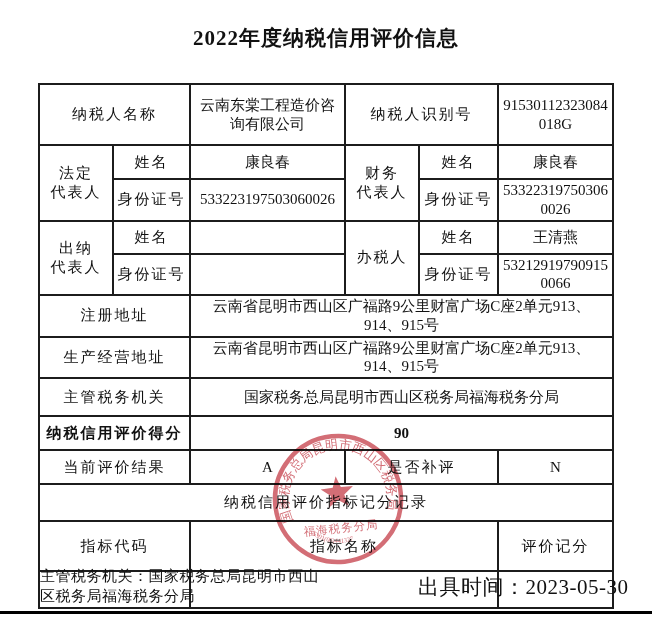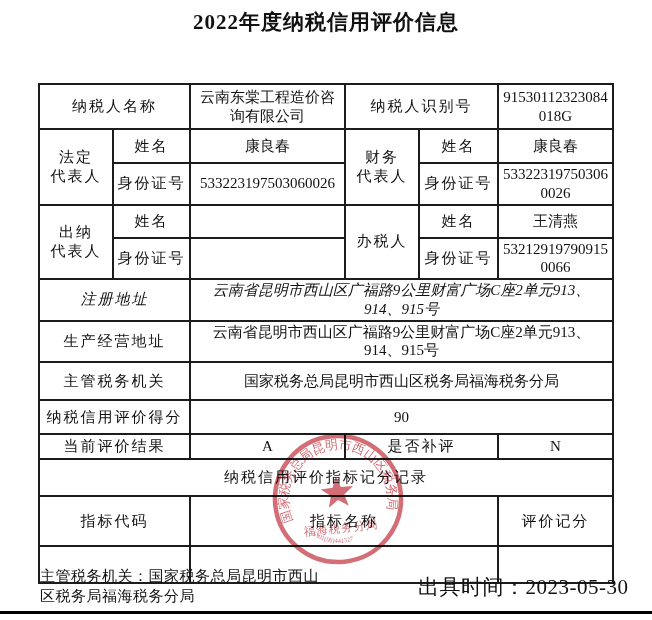--- a/index.html
+++ b/index.html
@@ -1,38 +1,38 @@
 <!DOCTYPE html>
 <html><head>
 <meta charset="utf-8">
 <style>
   html,body{margin:0;padding:0;background:#ffffff;}
   .page{
     position:relative;width:652px;height:620px;background:#ffffff;overflow:hidden;
     font-family:"Liberation Serif","DejaVu Serif",serif;color:#111;
   }
   .doc-title{
-    position:absolute;top:8px;left:0;width:652px;text-align:center;
+    position:absolute;top:24px;left:0;width:652px;text-align:center;
     font-size:21px;font-weight:bold;letter-spacing:1px;
   }
   table.main{
     position:absolute;left:38px;top:83px;width:574px;
     border-collapse:collapse;table-layout:fixed;
   }
   table.main td{
     border:2px solid #1c1c1c;text-align:center;vertical-align:middle;
     padding:1px 3px;font-size:15px;line-height:1.25;overflow:hidden;
   }
   .preline{white-space:pre-line;}
   .lbl{letter-spacing:2px;}
   .num{font-size:14px;letter-spacing:0;margin-top:14px;}
-  tr.r1{height:45px;} tr.r2{height:34px;} tr.r3{height:38px;}
-  tr.r4{height:33px;padding-left:20px;} tr.r5{height:37px;} tr.r6{height:36px;font-style:italic;}
-  tr.r7{height:35px;} tr.r8{height:38px;} tr.r9{height:34px;}
-  tr.r10{height:25px;} tr.r11{height:37px;} tr.r12{height:50px;}
+  tr.r1{height:61px;} tr.r2{height:34px;} tr.r3{height:38px;}
+  tr.r4{height:33px;padding-left:20px;} tr.r5{height:37px;} tr.r6{height:36px;}
+  tr.r7{height:35px;} tr.r8{height:38px;} tr.r9{height:34px;font-weight:bold;}
+  tr.r10{height:34px;} tr.r11{height:37px;} tr.r12{height:50px;}
   tr.r13{height:37px;}
   .footer-left{
     position:absolute;left:40px;top:566px;width:300px;text-align:left;
     font-size:15px;line-height:1.35;white-space:pre-line;letter-spacing:0.5px;
   }
   .footer-right{
     position:absolute;left:418px;top:573px;font-size:21px;letter-spacing:0.5px;
   }
   .bottom-rule{
     position:absolute;left:0;top:611px;width:652px;height:3px;background:#000;

